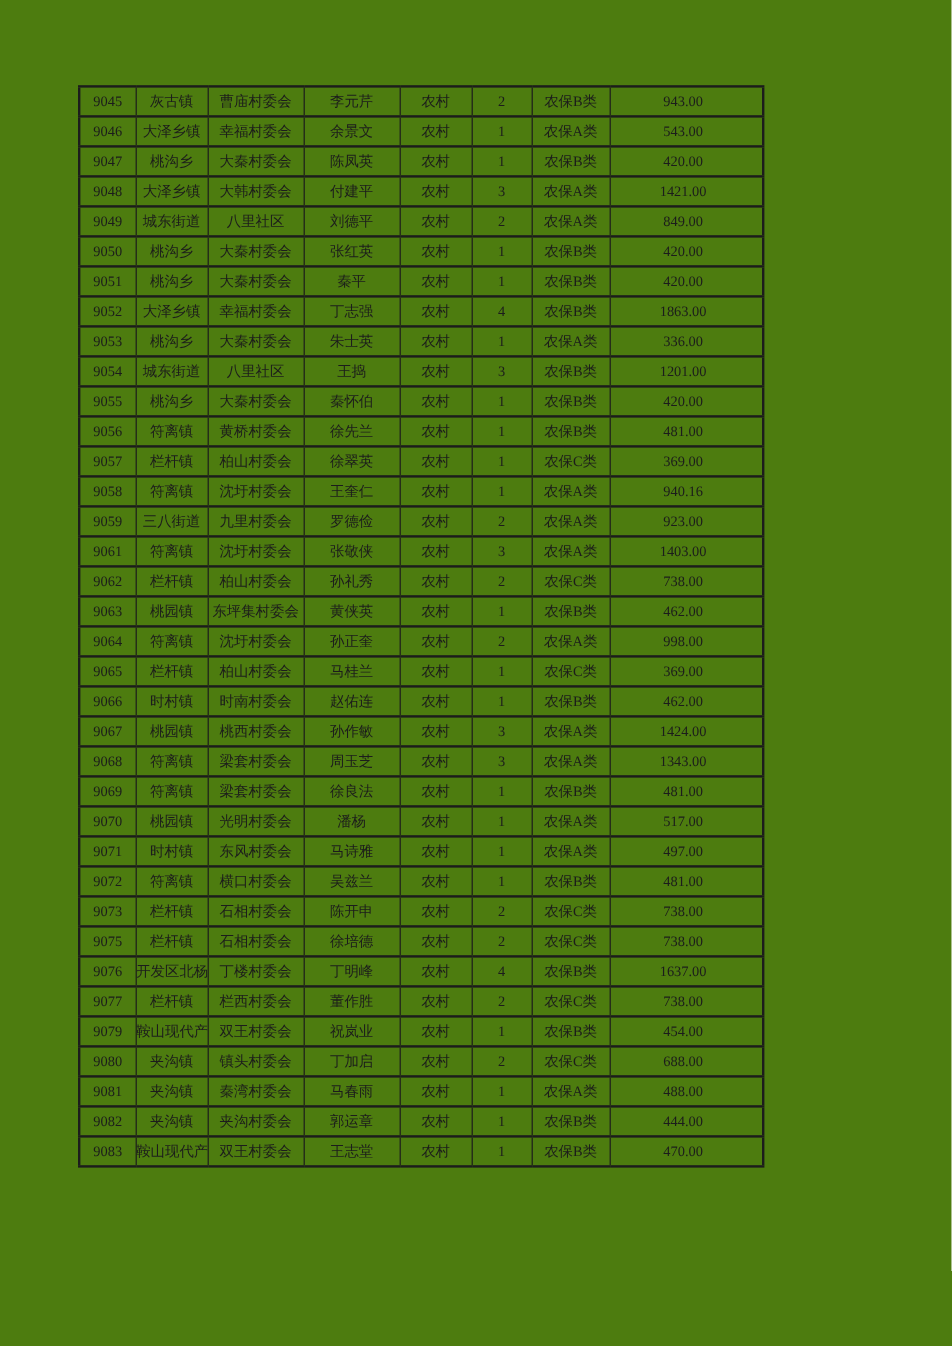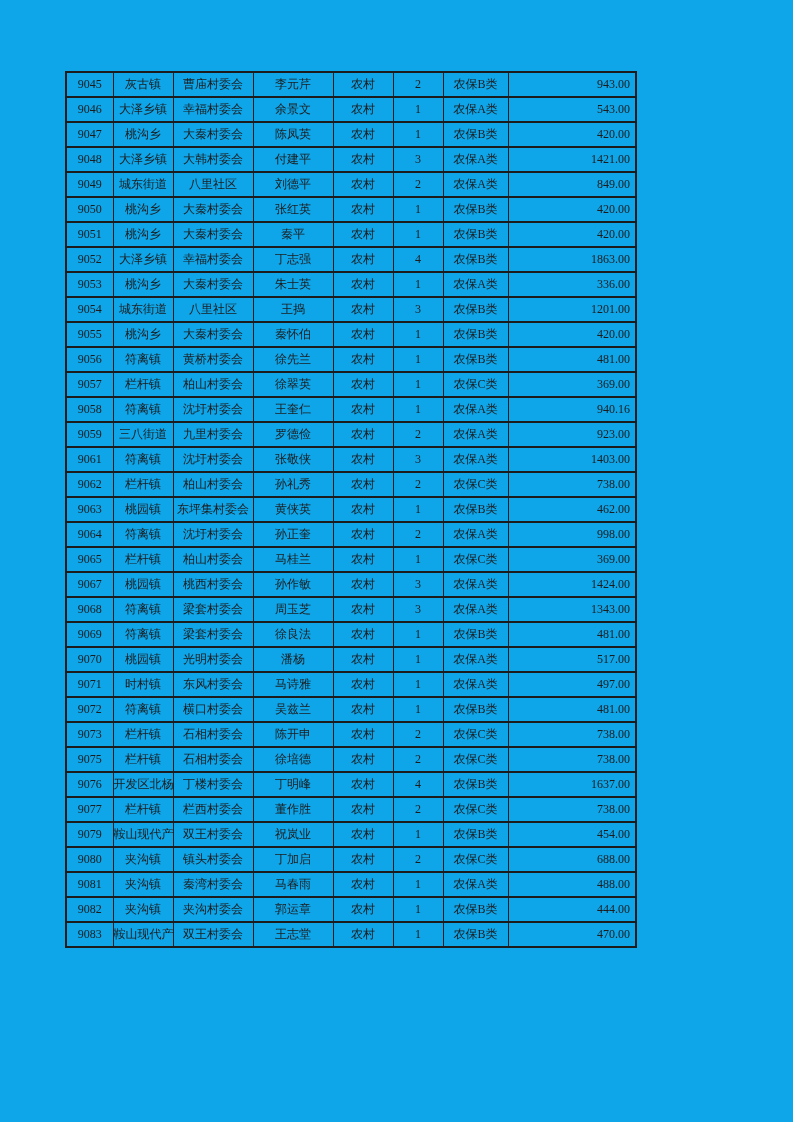--- a/index.html
+++ b/index.html
@@ -4,21 +4,21 @@
 <style>
   html, body {
     margin: 0;
     padding: 0;
     background: #ffffff;
   }
   .sheet {
     position: relative;
     width: 793px;
     height: 1122px;
-    background: #0ea5e9;
+    background: #4d7c0f;
     overflow: hidden;
     font-family: "Liberation Serif", "DejaVu Serif", serif;
     color: #1c1c1c;
   }
   table.records {
     position: absolute;
     left: 65px;
     top: 71px;
     width: 570px;
     border-collapse: collapse;
@@ -32,21 +32,21 @@
     border-bottom: 2px solid #1c1c1c;
     height: 23px;
     padding: 0;
     font-size: 12px;
     line-height: 23px;
     text-align: center;
     white-space: nowrap;
     overflow: hidden;
   }
   table.records td.col-amount {
-    text-align: right;
+    text-align: center;
     padding-right: 5px;
   }
   table.records td.col-count,
   table.records td.col-id {
     font-family: "Liberation Serif", "DejaVu Serif", serif;
   }
 </style>
 </head>
 <body>
 
@@ -257,20 +257,30 @@
           <td class="col-id">9065</td>
           <td class="col-town">栏杆镇</td>
           <td class="col-village">柏山村委会</td>
           <td class="col-name">马桂兰</td>
           <td class="col-type">农村</td>
           <td class="col-count">1</td>
           <td class="col-category">农保C类</td>
           <td class="col-amount">369.00</td>
         </tr>
         <tr>
+          <td class="col-id">9066</td>
+          <td class="col-town">时村镇</td>
+          <td class="col-village">时南村委会</td>
+          <td class="col-name">赵佑连</td>
+          <td class="col-type">农村</td>
+          <td class="col-count">1</td>
+          <td class="col-category">农保B类</td>
+          <td class="col-amount">462.00</td>
+        </tr>
+        <tr>
           <td class="col-id">9067</td>
           <td class="col-town">桃园镇</td>
           <td class="col-village">桃西村委会</td>
           <td class="col-name">孙作敏</td>
           <td class="col-type">农村</td>
           <td class="col-count">3</td>
           <td class="col-category">农保A类</td>
           <td class="col-amount">1424.00</td>
         </tr>
         <tr>

